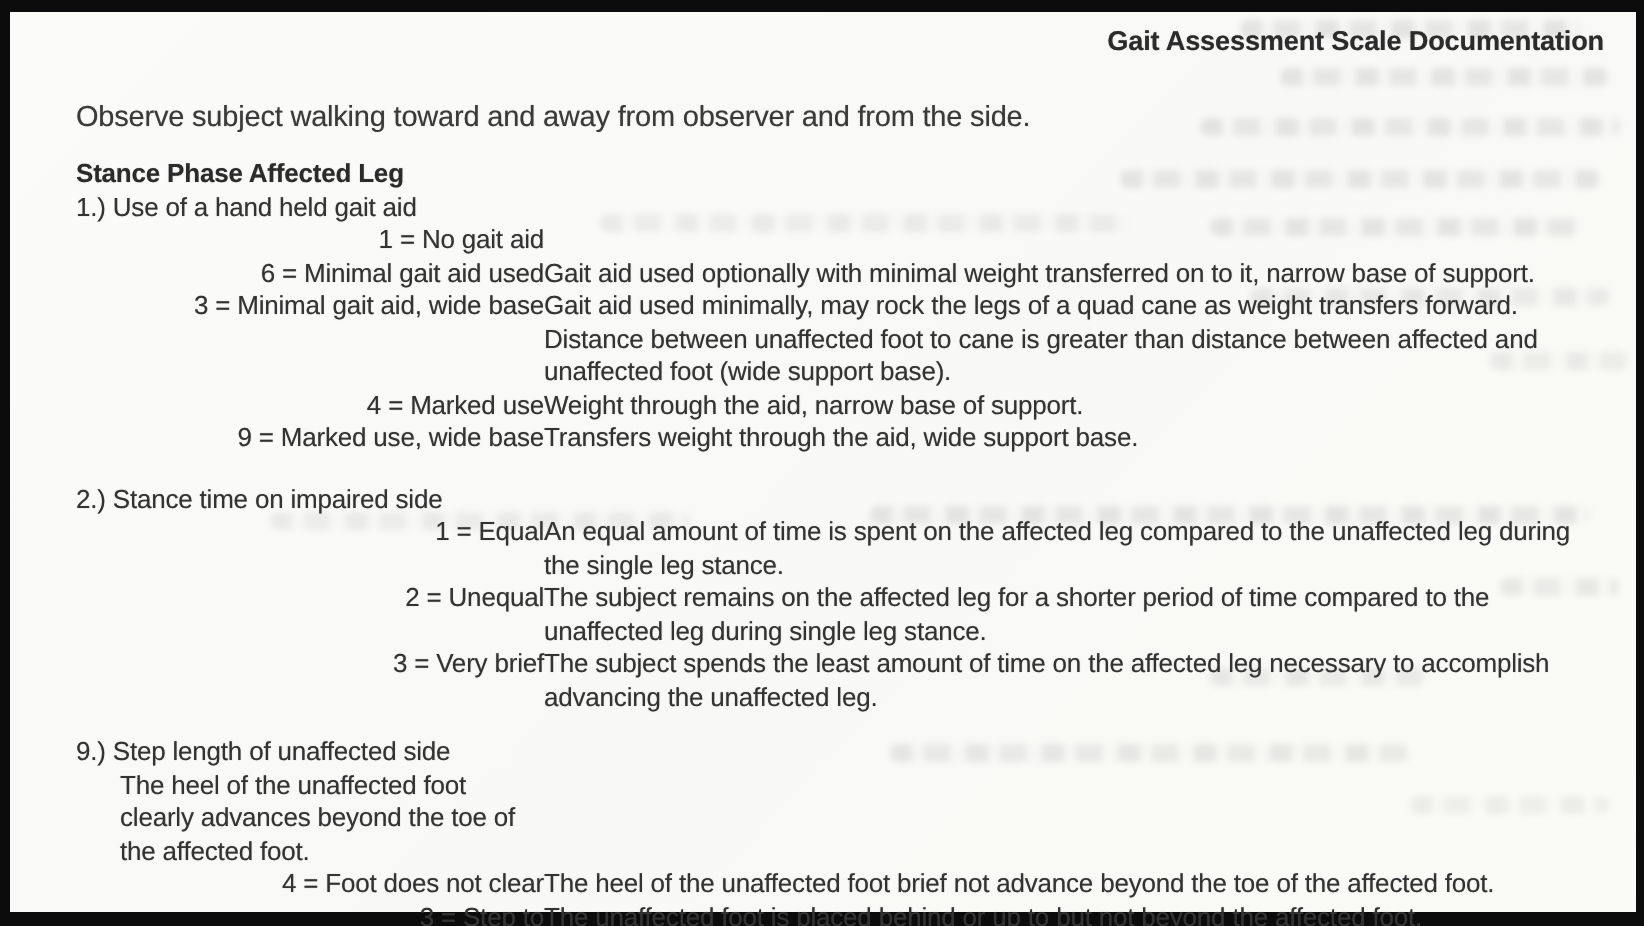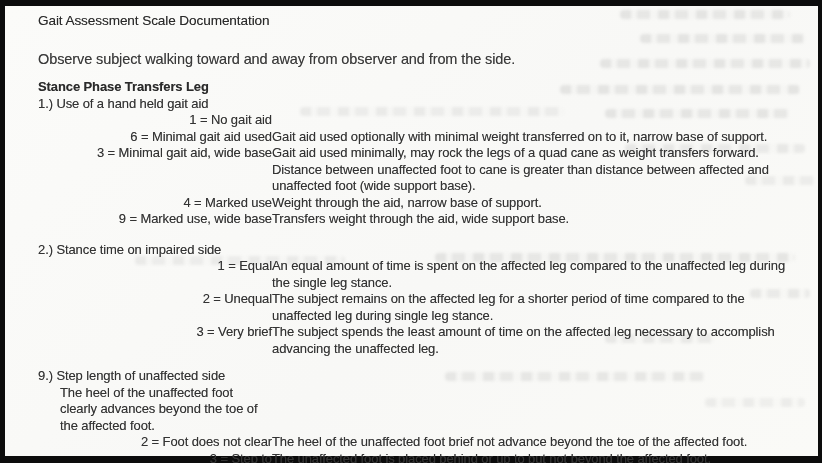--- a/index.html
+++ b/index.html
@@ -22,22 +22,22 @@
     position: relative;
     height: 100%;
     padding: 6px 16px 0 33px;
     color: #333;
     font-size: 13px;
     letter-spacing: -0.1px;
     line-height: 16.5px;
     text-shadow: 0 0 0.5px rgba(70,70,70,0.55);
   }
   .doc-title {
-    text-align: left;
-    font-weight: normal;
+    text-align: right;
+    font-weight: bold;
     font-size: 13.6px;
     line-height: 18px;
     color: #2b2b2b;
   }
   .intro-line {
     margin-top: 20px;
     font-size: 14.5px;
     line-height: 18px;
     color: #3a3a3a;
   }
@@ -89,21 +89,21 @@
   <div class="smudge" style="left:600px; top:328px; width:110px; opacity:0.45;"></div>
   <div class="smudge" style="left:440px; top:366px; width:260px; opacity:0.5;"></div>
   <div class="smudge" style="left:700px; top:392px; width:100px; opacity:0.35;"></div>
 
   <div class="content">
 
     <div class="doc-title">Gait Assessment Scale Documentation</div>
 
     <div class="intro-line">Observe subject walking toward and away from observer and from the side.</div>
 
-    <div class="group-heading">Stance Phase Transfers Leg</div>
+    <div class="group-heading">Stance Phase Affected Leg</div>
 
     <div class="section">
       <div class="section-heading">1.) Use of a hand held gait aid</div>
       <div class="row">
         <div class="term">1 = No gait aid</div>
         <div class="desc"></div>
       </div>
       <div class="row">
         <div class="term">6 = Minimal gait aid used</div>
         <div class="desc">Gait aid used optionally with minimal weight transferred on to it, narrow base of support.</div>
@@ -137,21 +137,21 @@
         <div class="desc">The subject spends the least amount of time on the affected leg necessary to accomplish advancing the unaffected leg.</div>
       </div>
     </div>
 
     <div class="section last">
       <div class="section-heading">9.) Step length of unaffected side</div>
       <div class="row">
         <div class="desc">The heel of the unaffected foot clearly advances beyond the toe of the affected foot.</div>
       </div>
       <div class="row">
-        <div class="term">2 = Foot does not clear</div>
+        <div class="term">4 = Foot does not clear</div>
         <div class="desc">The heel of the unaffected foot brief not advance beyond the toe of the affected foot.</div>
       </div>
       <div class="row">
         <div class="term">3 = Step to</div>
         <div class="desc">The unaffected foot is placed behind or up to but not beyond the affected foot.</div>
       </div>
     </div>
 
   </div>
 </div>

